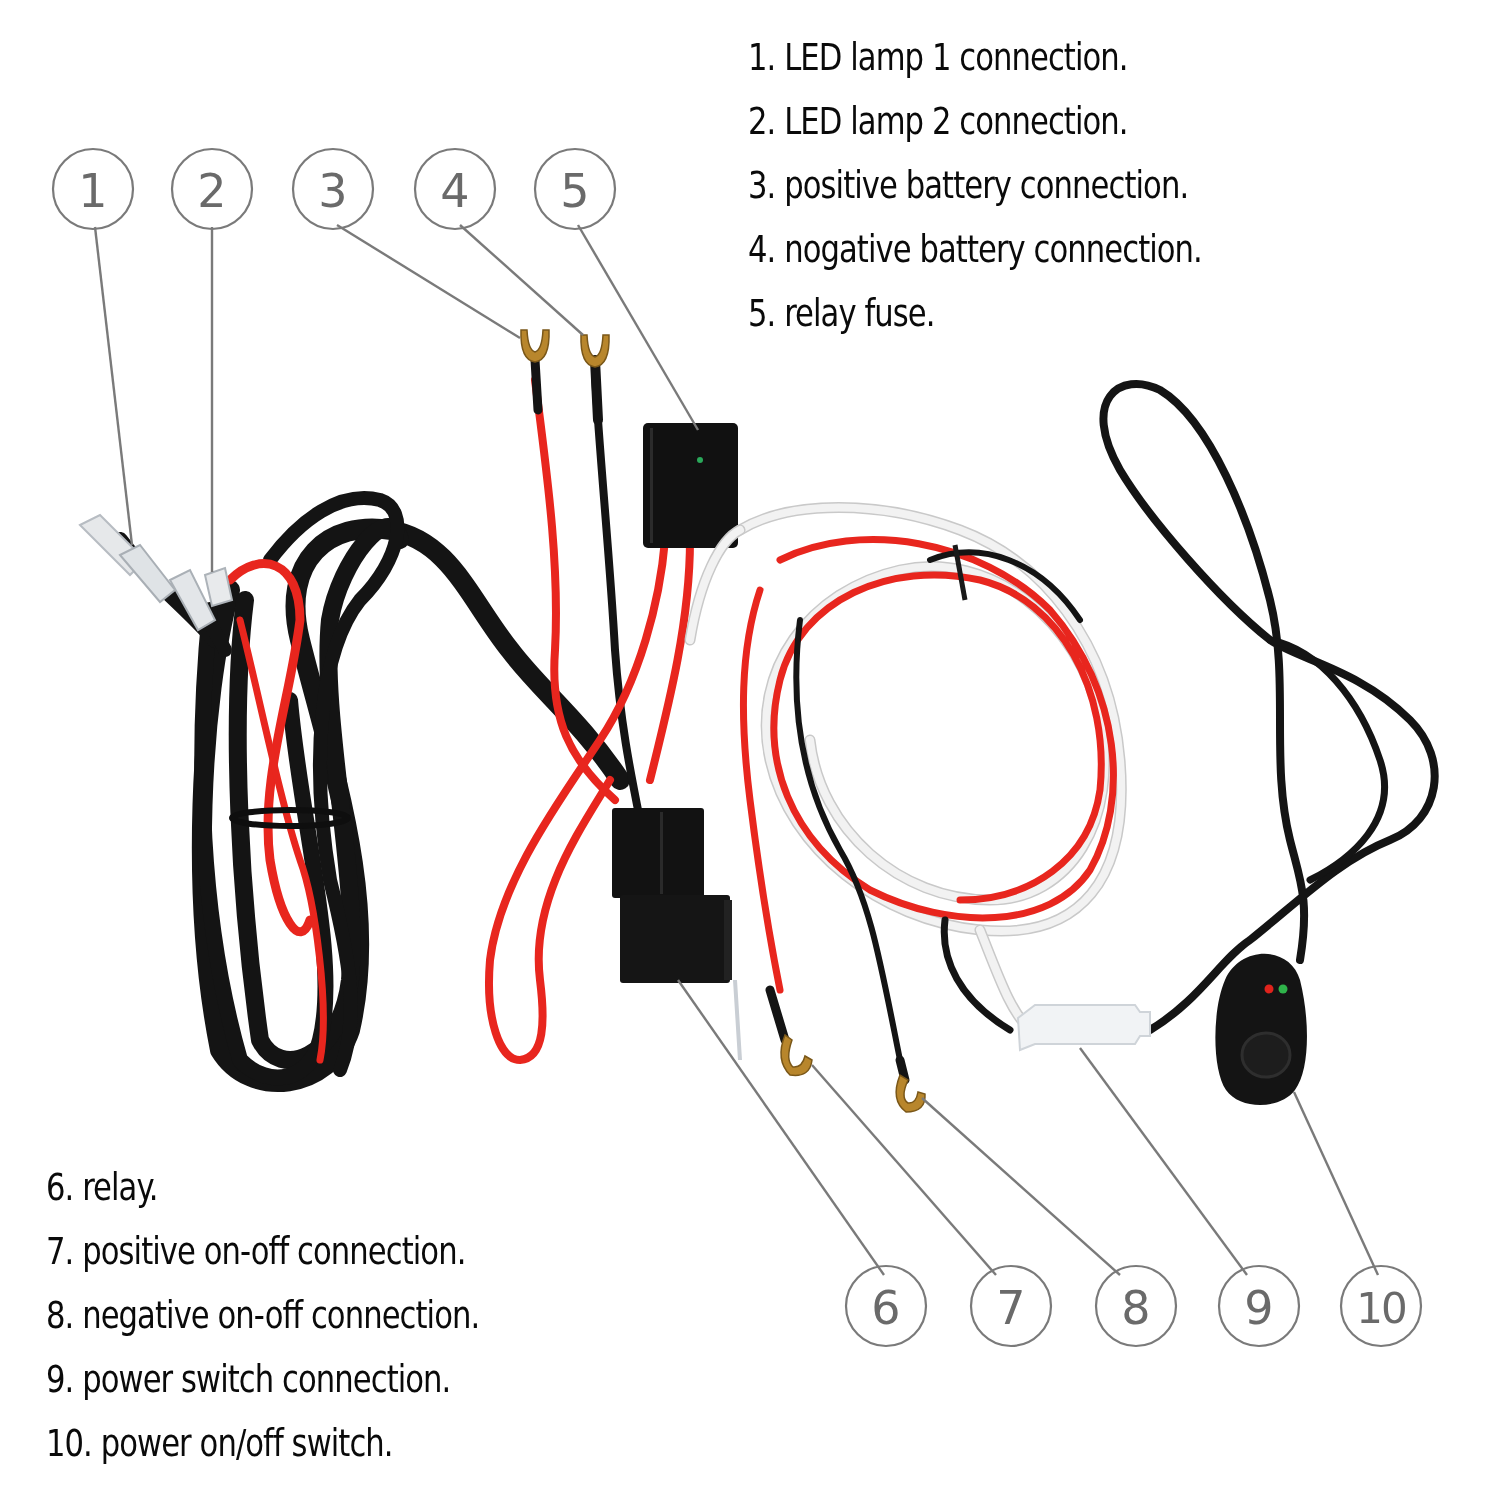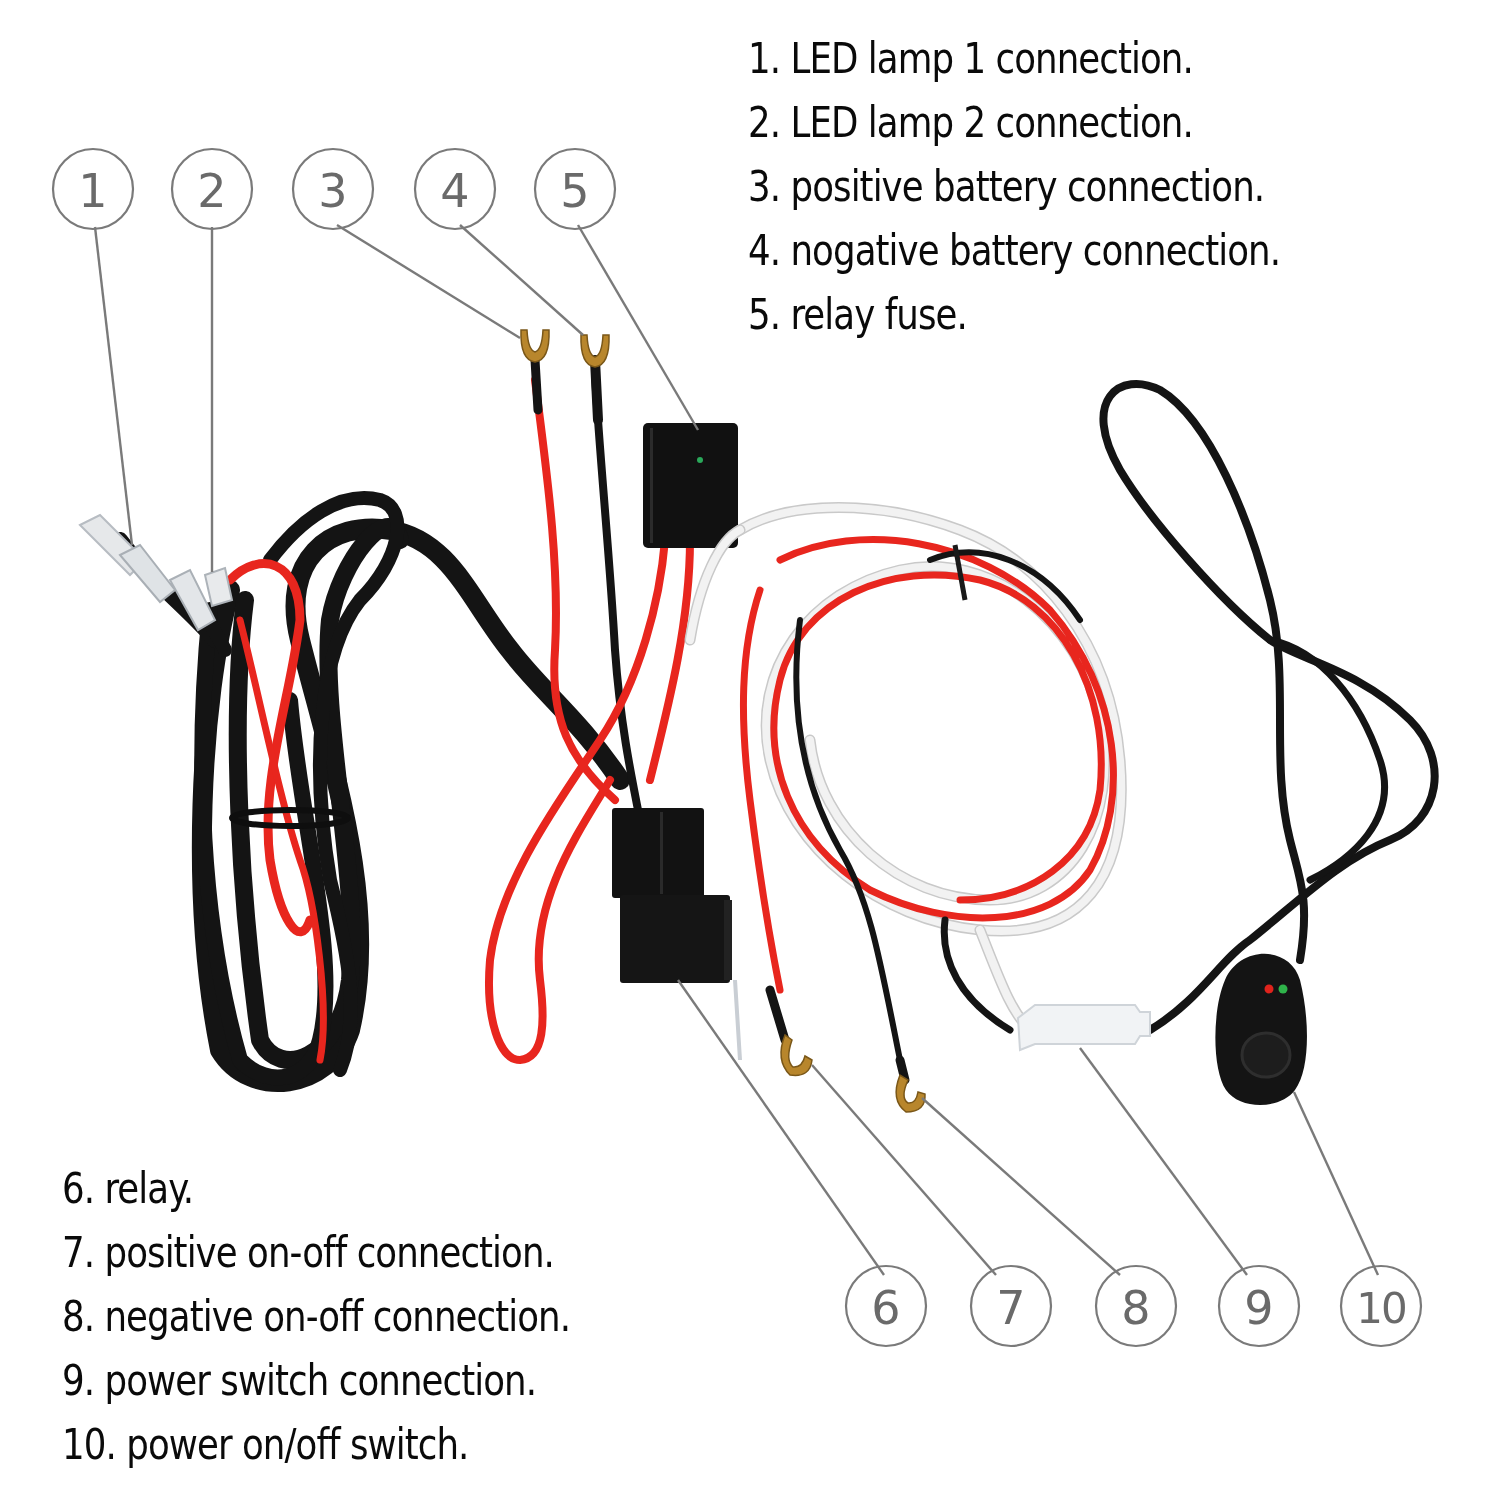--- a/index.html
+++ b/index.html
@@ -1,20 +1,20 @@
 <!DOCTYPE html>
 <html><head>
 <meta charset="utf-8">
 <style>
   html, body { margin:0; padding:0; background:#ffffff; }
   body { width:1500px; height:1500px; position:relative; overflow:hidden; font-family:"DejaVu Sans", sans-serif; }
-  .legend { position:absolute; color:#0a0a0a; font-family:"DejaVu Sans Condensed","DejaVu Sans", sans-serif; font-size:43px; line-height:64px; letter-spacing:-1px; }
+  .legend { position:absolute; color:#0a0a0a; font-family:"DejaVu Sans Condensed","DejaVu Sans", sans-serif; font-size:37px; line-height:64px; letter-spacing:-1px; }
   .legend div { white-space:nowrap; transform:scaleX(0.92); transform-origin:left center; }
   #legend-top { left:748px; top:26px; }
-  #legend-bottom { left:46px; top:1156px;margin-left:16px; }
+  #legend-bottom { left:46px; top:1156px; }
   svg#diagram { position:absolute; left:0; top:0; }
   .callout-num { font-family:"DejaVu Sans", sans-serif; font-size:46px; fill:#6a6a6a; text-anchor:middle; dominant-baseline:central; }
   .callout-circle { fill:none; stroke:#7a7a7a; stroke-width:2.2; }
   .leader { stroke:#7a7a7a; stroke-width:2.4; fill:none; }
   .wire { fill:none; stroke-linecap:round; stroke-linejoin:round; }
   .blk { stroke:#141414; }
   .red { stroke:#e8261e; }
   .wht { stroke:#f2f2f2; }
   .whtEdge { stroke:#c9c9c9; }
 </style>

